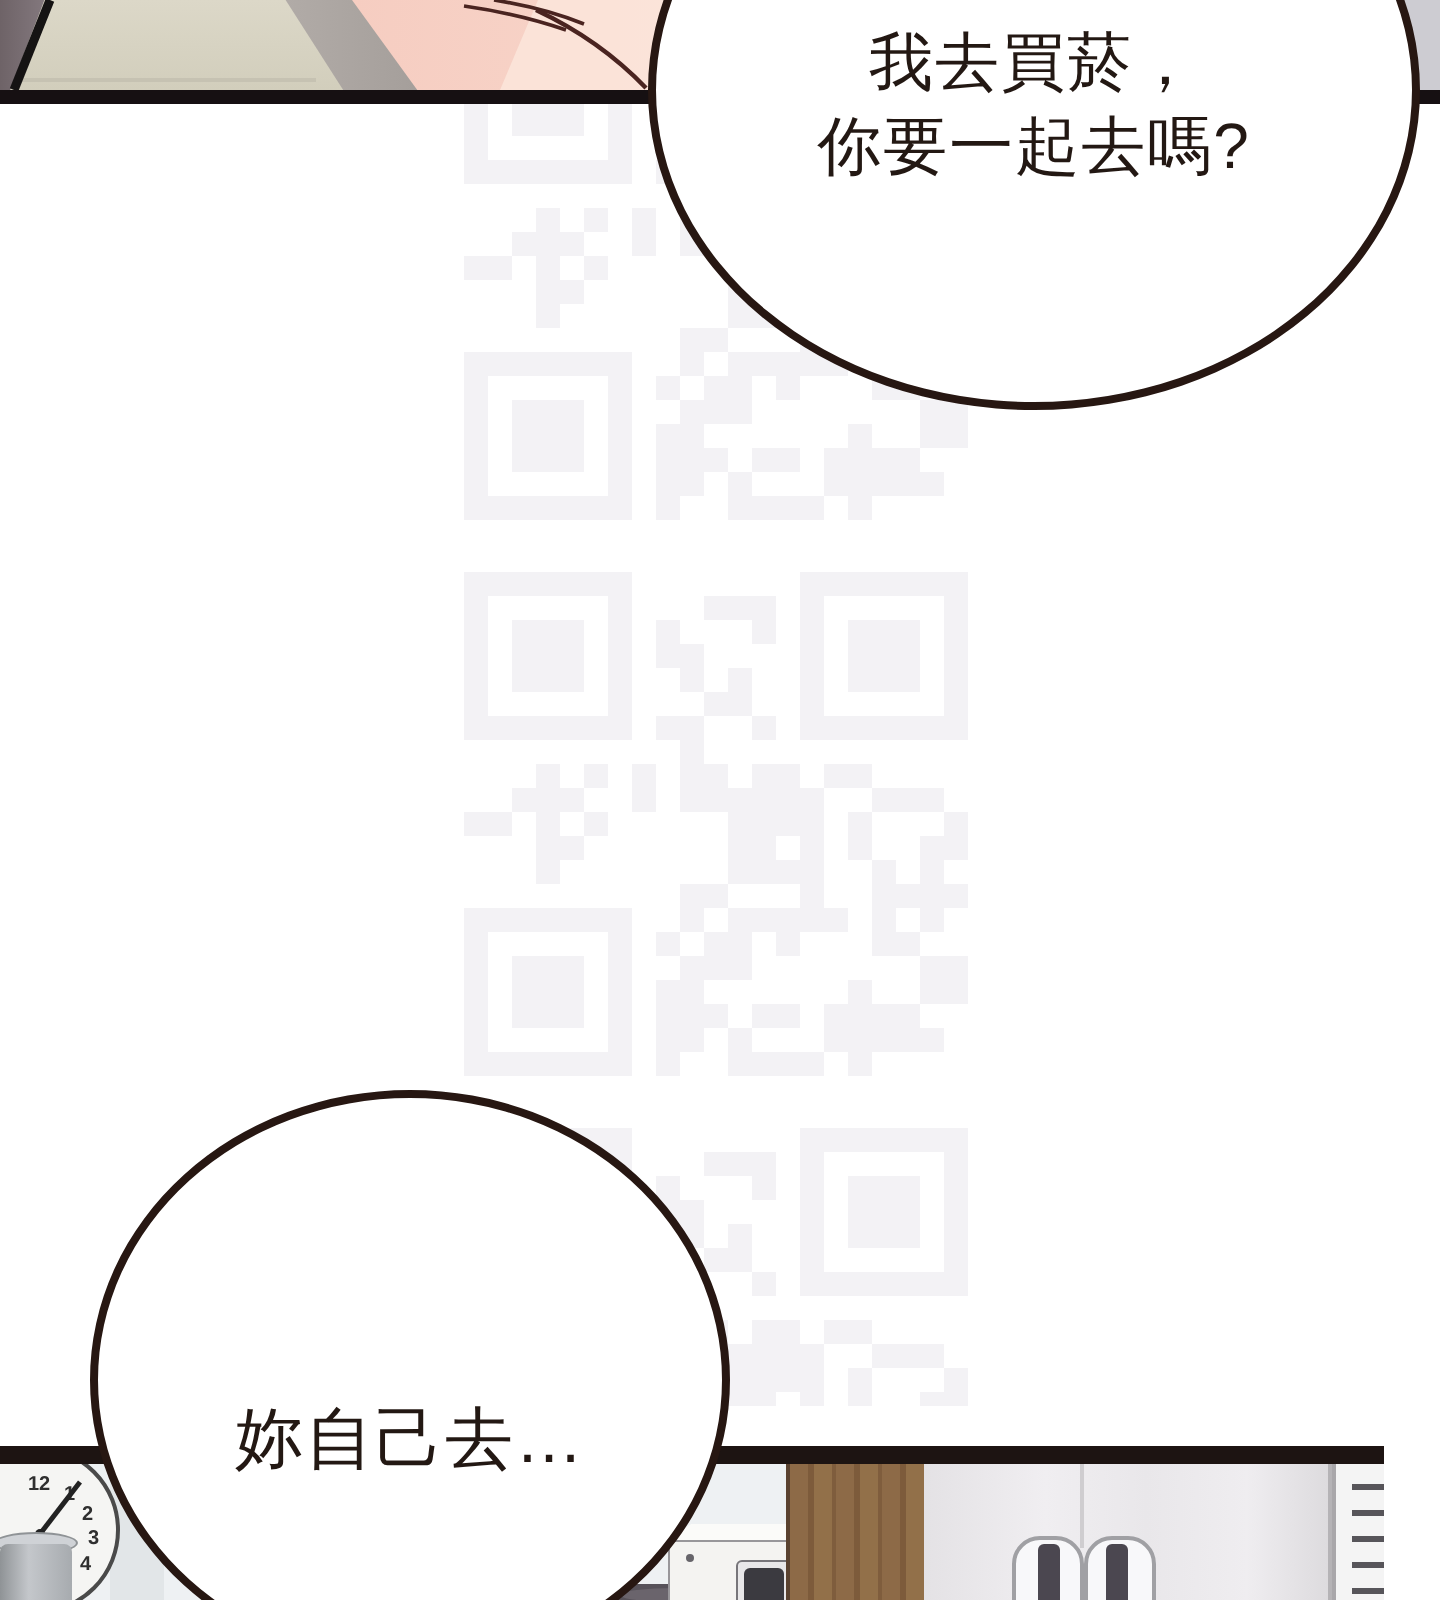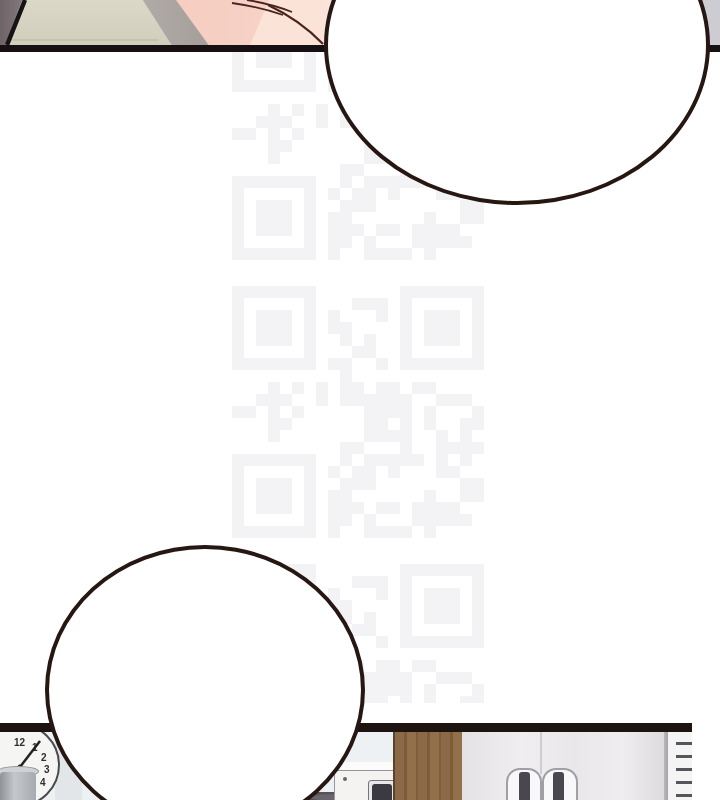--- a/index.html
+++ b/index.html
@@ -831,18 +831,21 @@
       <div class="drawer-slot" style="top:10px;"></div>
       <div class="drawer-slot" style="top:23px;"></div>
       <div class="drawer-slot" style="top:36px;"></div>
       <div class="drawer-slot" style="top:49px;"></div>
       <div class="drawer-slot" style="top:62px;"></div>
     </div>
     <div class="abs" id="green-dash"></div>
   </div>
 
   <div class="abs bubble" id="bubble-top">
+    <div class="bubble-line" id="bt1">我去買菸，</div>
+    <div class="bubble-line" id="bt2">你要一起去嗎?</div>
   </div>
 
   <div class="abs bubble" id="bubble-bottom">
+    <div class="bubble-line" id="bb2">妳自己去…</div>
   </div>
 
 </div>
 
 </body></html>

